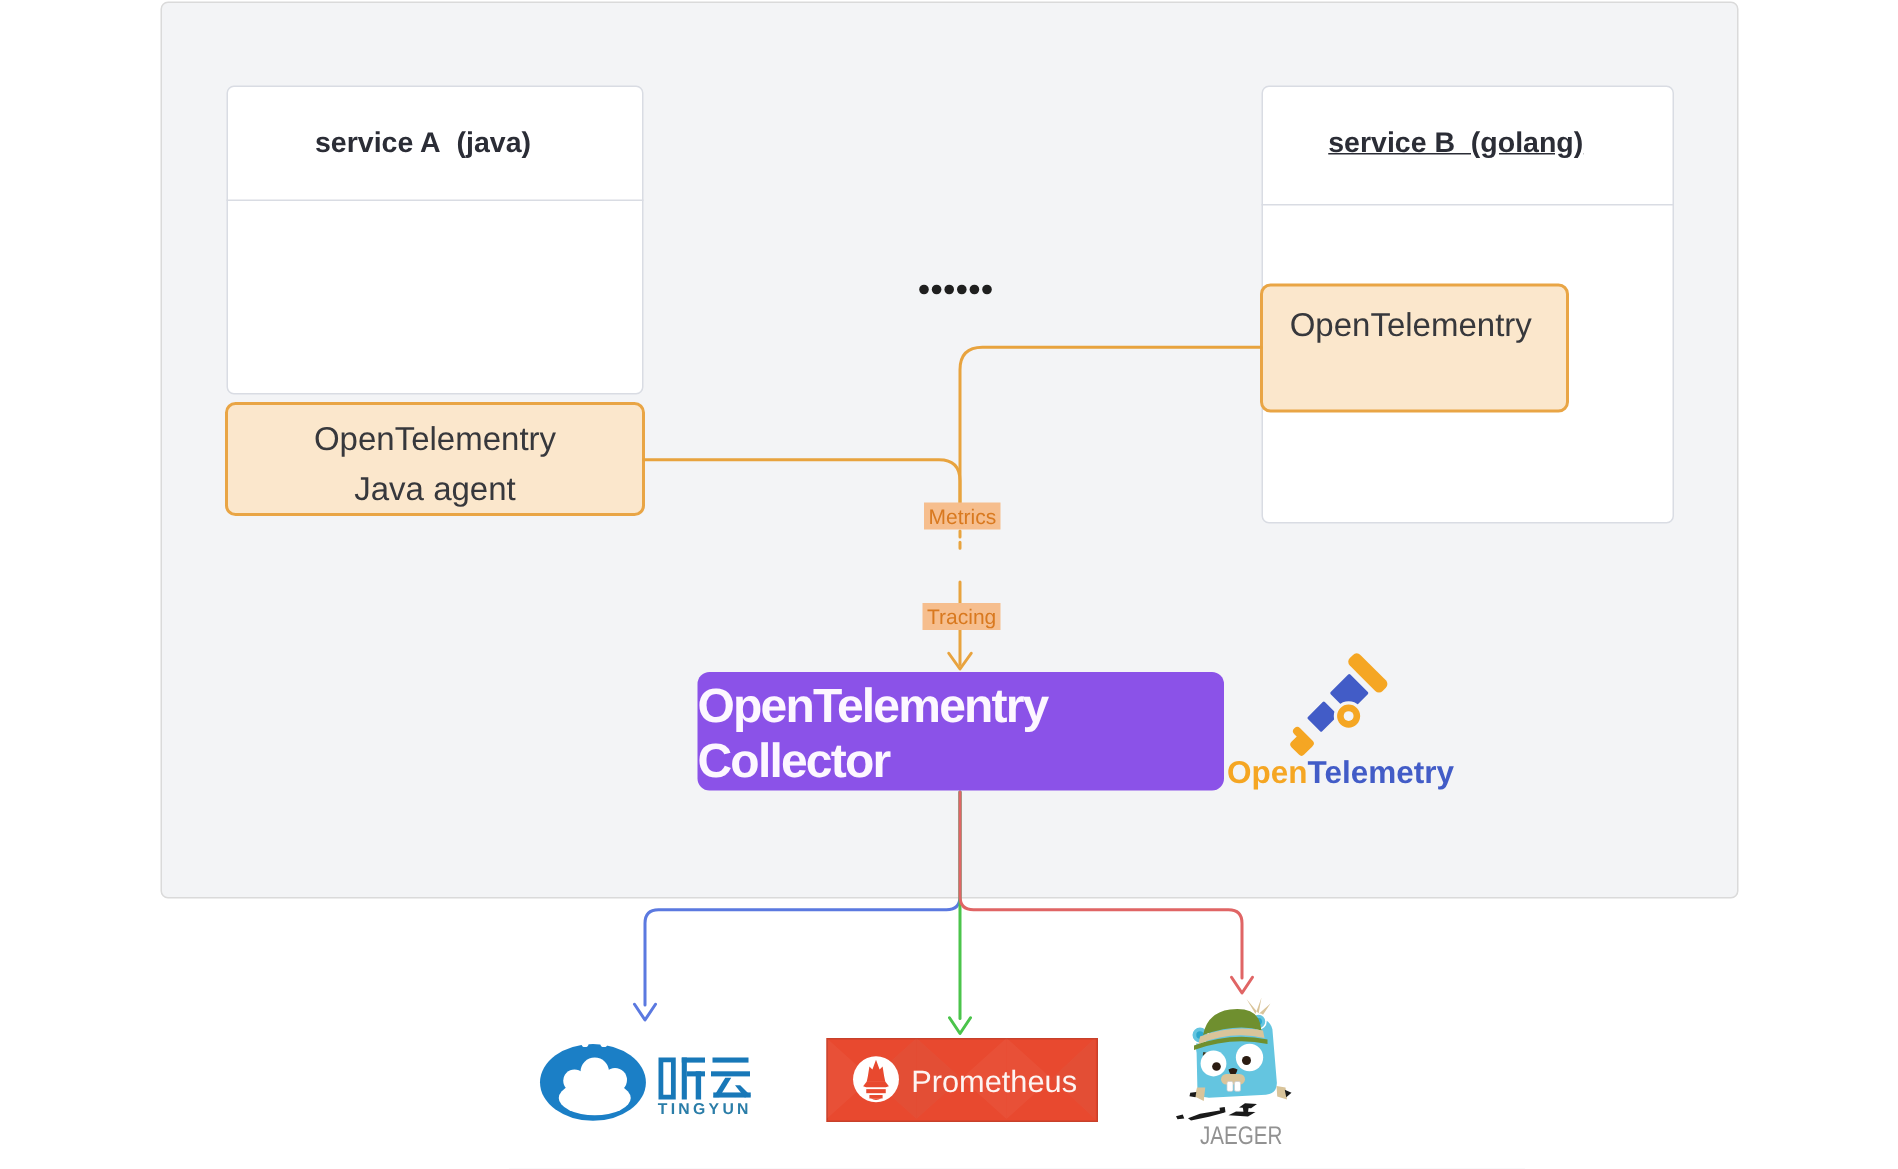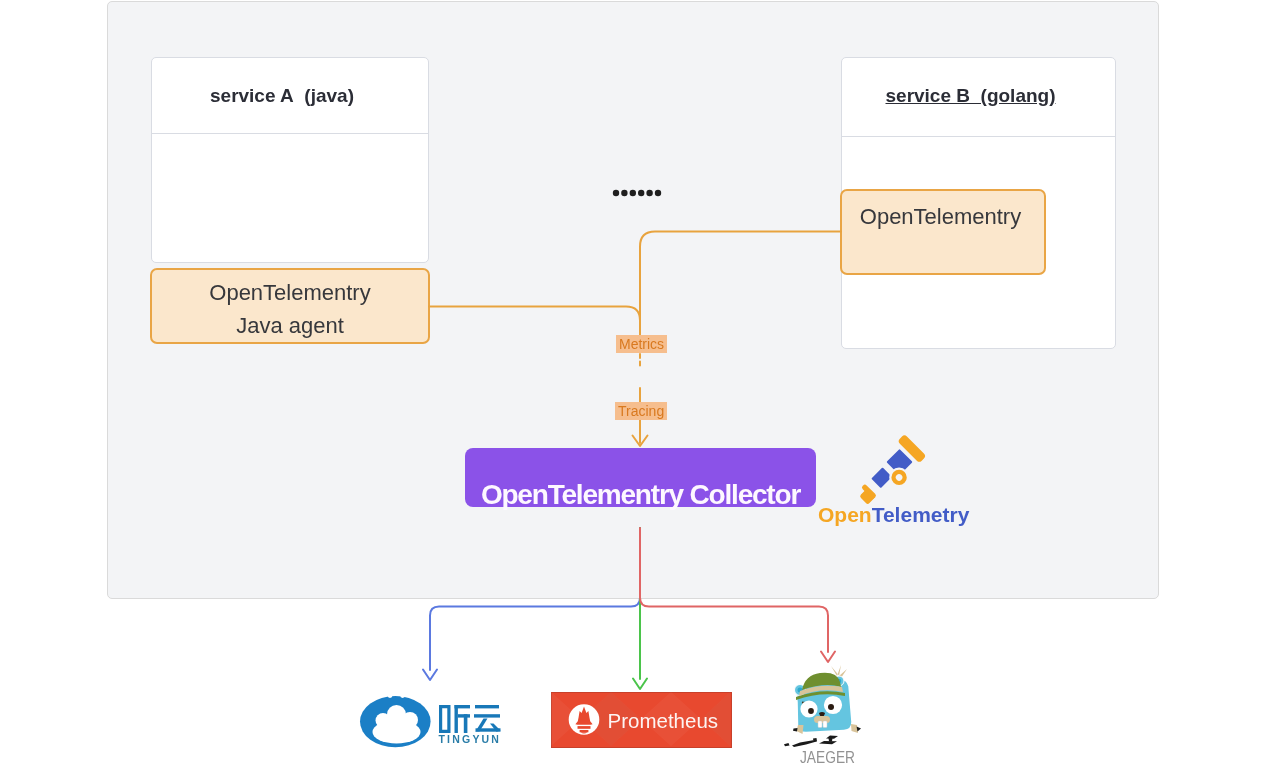--- a/index.html
+++ b/index.html
@@ -3,23 +3,23 @@
 <meta charset="utf-8">
 <style>
   html,body{margin:0;padding:0;}
   body{width:1265px;height:779px;background:#ffffff;font-family:"Liberation Sans",sans-serif;position:relative;overflow:hidden;}
   .abs{position:absolute;}
   .panel{left:107px;top:1px;width:1050px;height:596px;background:#f3f4f6;border:1px solid #dadada;border-radius:5px;}
   .svcbox{background:#ffffff;border:1px solid #d9dce3;border-radius:5px;}
   .svchdr{font-weight:bold;font-size:19px;color:#2b2d36;text-align:center;}
   .agent{background:#fbe7cc;border:2px solid #e9a545;border-radius:7px;font-size:22px;color:#37383c;
          line-height:33px;text-align:center;}
-  .collector{left:465px;top:448px;width:351px;height:59px;background:#8b52e8;border-radius:8px;
-             display:flex;align-items:flex-end;justify-content:center;color:#fdf7ff;
-             font-weight:bold;font-size:28px;letter-spacing:-1.2px;}
+  .collector{left:465px;top:448px;width:351px;height:79px;background:#8b52e8;border-radius:8px;
+             display:flex;align-items:flex-start;justify-content:center;color:#fdf7ff;
+             font-weight:bold;font-size:32px;letter-spacing:-1.2px;}
   .taglabel{background:#f6be8e;color:#d9791f;font-size:14px;line-height:18px;padding:0 3px;}
 </style>
 </head>
 <body>
   <div class="abs panel"></div>
 
   <div class="abs svcbox" style="left:151px;top:57px;width:276px;height:204px;"></div>
   <div class="abs" style="left:151px;top:133px;width:278px;height:1px;background:#d9dce3;"></div>
   <div class="abs svchdr" style="left:144px;top:85px;width:276px;">service A&nbsp; (java)</div>
 

